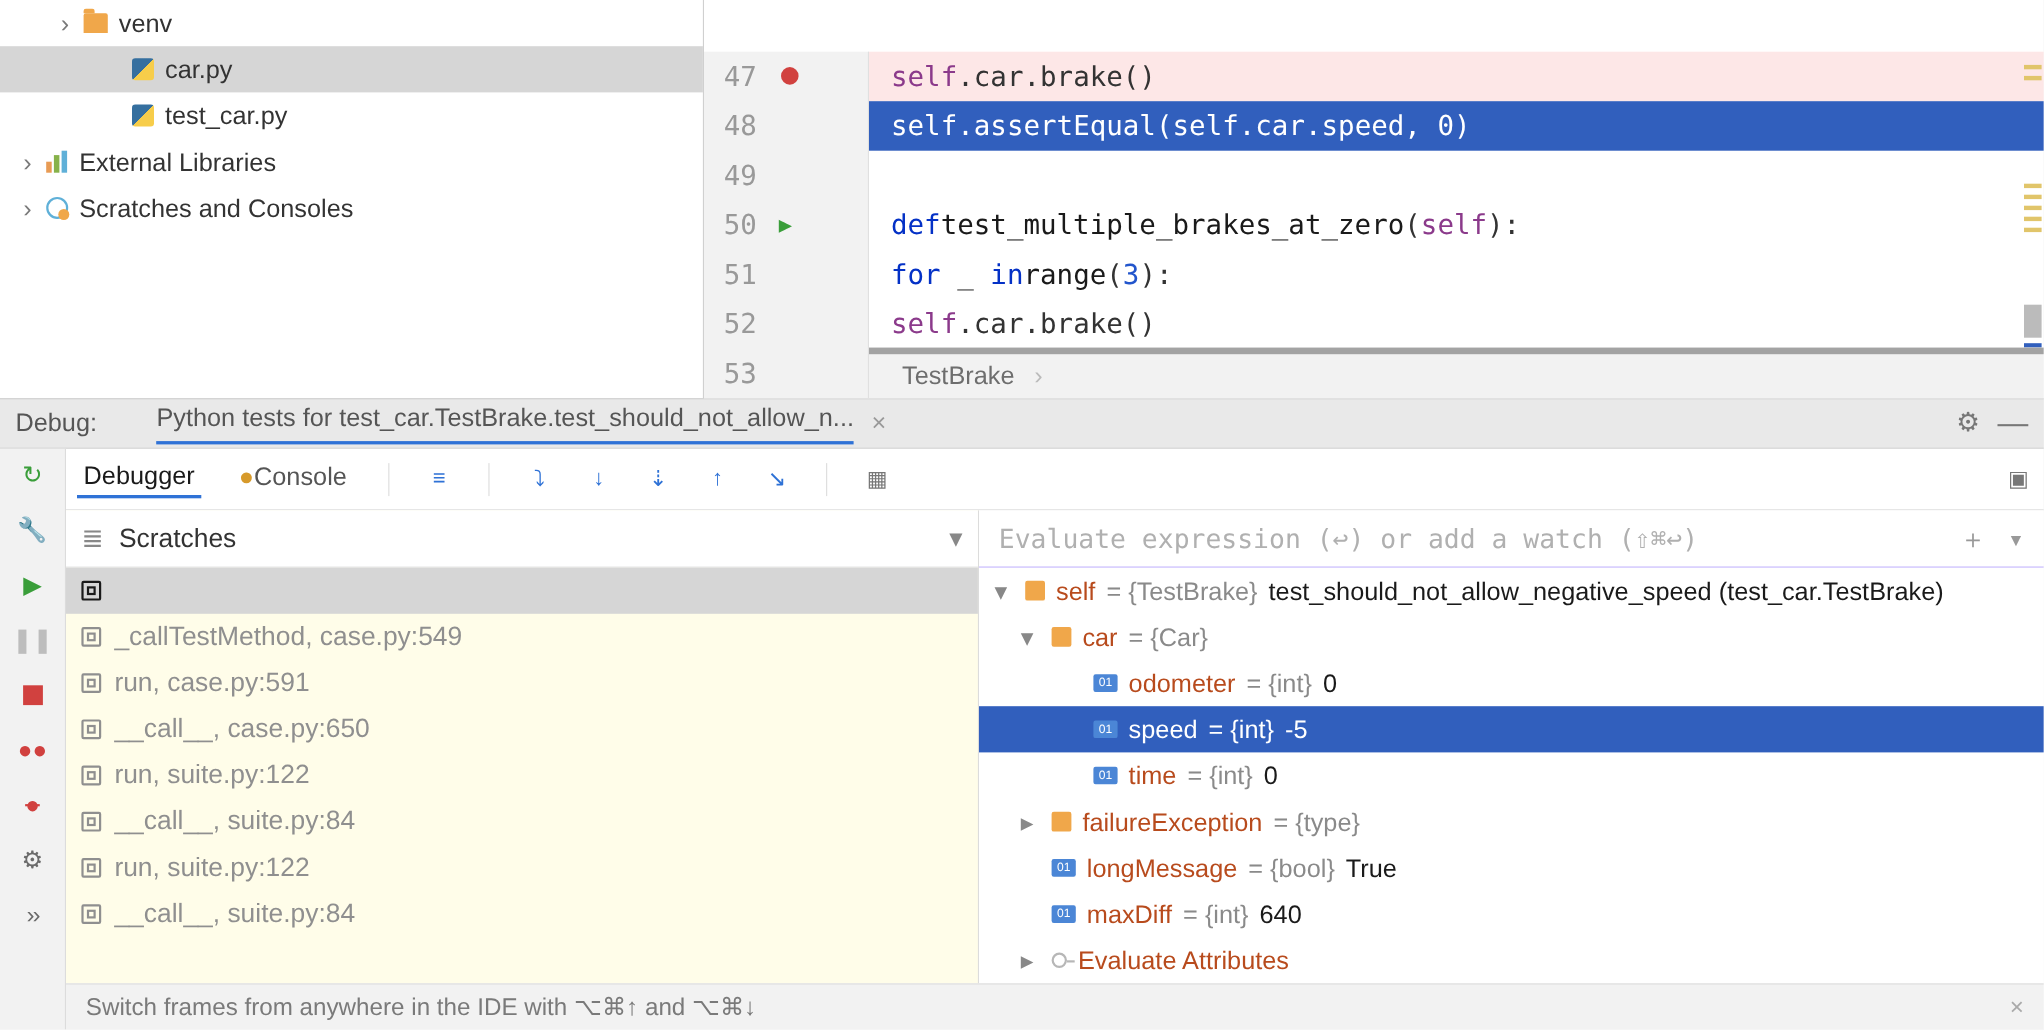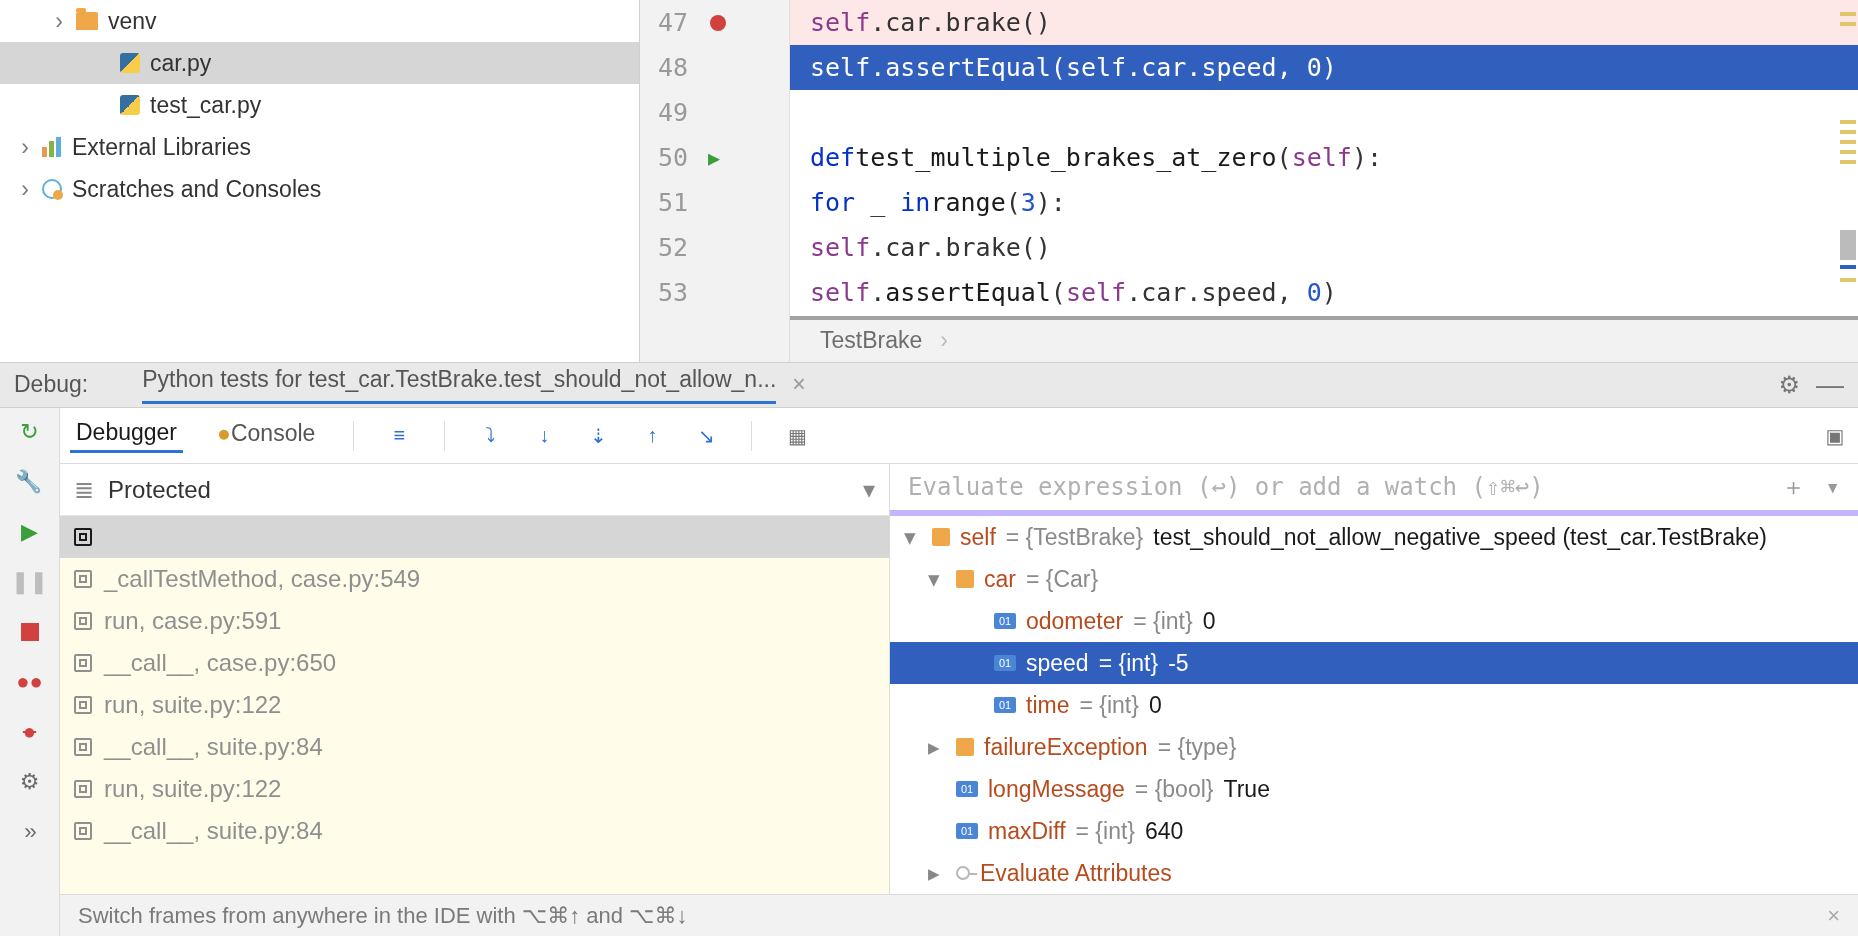--- a/index.html
+++ b/index.html
@@ -21,38 +21,38 @@
   .py-ico { width: 20px; height: 20px; border-radius: 3px; background: linear-gradient(135deg,#356f9f 50%,#f7cd4a 50%); }
   .lib-ico { width: 20px; height: 20px; display:flex; align-items:flex-end; gap:2px;}
   .lib-ico span{width:5px;background:#5fb0d8;}
   .lib-ico span:nth-child(1){height:10px;background:#e89b54;}
   .lib-ico span:nth-child(2){height:16px;background:#87b24a;}
   .lib-ico span:nth-child(3){height:20px;}
   .sc-ico { width:20px; height:20px; border-radius:50%; background:#fff; border:2px solid #5fb0d8; position:relative;}
   .sc-ico::after{content:"";position:absolute;right:-3px;bottom:-3px;width:10px;height:10px;border-radius:50%;background:#f0a74a;}
 
   
-  .editor { flex:1; display:flex; background:#fff; font-family: "SF Mono","Consolas",monospace; font-size:25px; position:relative; }
+  .editor { flex:1; display:flex; background:#fff; font-family: "SF Mono","Consolas",monospace; font-size:25px; position:relative;align-items:flex-end; }
   .gutter { width:150px; background:#f2f2f2; border-right:1px solid #e0e0e0; }
   .gline { height:45px; display:flex; align-items:center; color:#999; position:relative; }
   .gnum { width:60px; text-align:right; padding-right:12px; }
   .bp { width:16px; height:16px; border-radius:50%; background:#d1413f; margin-left:10px; }
   .runmark { color:#3a9e3a; font-size:20px; margin-left:8px; }
   .codecol { flex:1; position:relative; }
   .cline { height:45px; display:flex; align-items:center; white-space:pre; padding-left:20px; }
   .cline.bpline { background:#fde7e7; }
   .cline.hlline { background:#315fbd; color:#fff; }
   .cline.hlline .kw, .cline.hlline .fn, .cline.hlline .num, .cline.hlline .self { color:#fff; }
   .kw { color:#0431c6; }
   .self { color:#8b3a8b; }
   .fn { color:#1a1a1a; }
   .num { color:#2255cc; }
   .def { color:#0431c6; }
   .name { color:#1a1a1a; }
-  .breadcrumb { position:absolute; left:0; right:0; bottom:0; height:46px; background:#f2f2f2; border-top:4px solid #a3a3a3; display:flex; align-items:center; padding-left:30px; font-family:-apple-system,Arial,sans-serif; font-size:23px; color:#6e6e6e; gap:18px; }
+  .breadcrumb { position:absolute; left:0; right:0; bottom:0; height:46px; background:#f2f2f2; border-top:6px solid #a3a3a3; display:flex; align-items:center; padding-left:30px; font-family:-apple-system,Arial,sans-serif; font-size:23px; color:#6e6e6e; gap:18px; }
   .breadcrumb .sep{ color:#bbb; }
   
   .marks-rail { position:absolute; right:0; top:0; width:20px; height:100%; }
   .marks-rail div { position:absolute; left:2px; right:2px; height:4px; }
   .mk-y { background:#e1c56a; }
   .mk-b { background:#315fbd; }
   .mk-g { background:#bbb; }
 
   
   .dbg-header { height:48px; background:#e9e9e9; border-top:1px solid #cfcfcf; border-bottom:1px solid #cfcfcf; display:flex; align-items:center; padding:0 14px; gap:16px; font-size:23px; color:#555; }
@@ -89,21 +89,21 @@
   .vars { flex:1; display:flex; flex-direction:column; background:#fff; }
 
   .thread-row { height:52px; background:#fff; border-bottom:1px solid #e5e5e5; display:flex; align-items:center; padding:0 14px; font-size:24px; gap:14px; }
   .thread-row .dd{ margin-left:auto; color:#888; }
 
   .frame-row { height:42px; display:flex; align-items:center; padding:0 14px; font-size:24px; color:#8f8f8f; gap:12px; }
   .frame-row.sel { background:#d6d6d6; color:#1a1a1a; }
   .stack-ico{ width:18px;height:18px; border:2px solid currentColor; border-radius:2px; position:relative;}
   .stack-ico::before{content:"";position:absolute;inset:3px;border:2px solid currentColor;}
 
-  .eval-row { height:52px; border-bottom:6px solid #c4b5fd; display:flex; align-items:center; padding:0 18px; color:#b0b0b0; font-family:"SF Mono","Consolas",monospace; font-size:24px; gap:20px;}
+  .eval-row { height:52px; border-bottom:1px solid #c4b5fd; display:flex; align-items:center; padding:0 18px; color:#b0b0b0; font-family:"SF Mono","Consolas",monospace; font-size:24px; gap:20px;}
   .eval-row .eplus{ margin-left:auto; color:#999; }
   .eval-row .edd{ color:#999; }
 
   .var-row { height:42px; display:flex; align-items:center; padding:0 14px; font-size:23px; gap:10px;}
   .var-row.sel { background:#315fbd; color:#fff;}
   .var-row.sel .vname, .var-row.sel .vtype, .var-row.sel .vval { color:#fff; }
   .vchev{ width:18px; color:#888; }
   .vico-o{ width:18px;height:18px; background:#f0a74a; border-radius:2px;}
   .vico-b{ width:22px;height:16px; background:#4b86d6; border-radius:2px; position:relative; color:#fff; font-size:11px; text-align:center; line-height:16px;}
   .vico-k{ width:14px;height:14px;border:2px solid #b7b7b7;border-radius:50%;position:relative;}
@@ -252,21 +252,21 @@
         <span class="step-ico gray">▦</span>
         <span class="spacer"></span>
         <span class="step-ico gray">▣</span>
       </div>
 
       <div class="dbg-split">
 
         <div class="frames">
           <div class="thread-row">
             <span style="color:#888">≣</span>
-            <span>Protected</span>
+            <span>Scratches</span>
             <span class="dd">▾</span>
           </div>
           <div id="frames-list">
               <div class="frame-row sel">
                 <span class="stack-ico"></span>
               </div>
               <div class="frame-row">
                 <span class="stack-ico"></span>
                 <span>_callTestMethod, case.py:549</span>
               </div>

